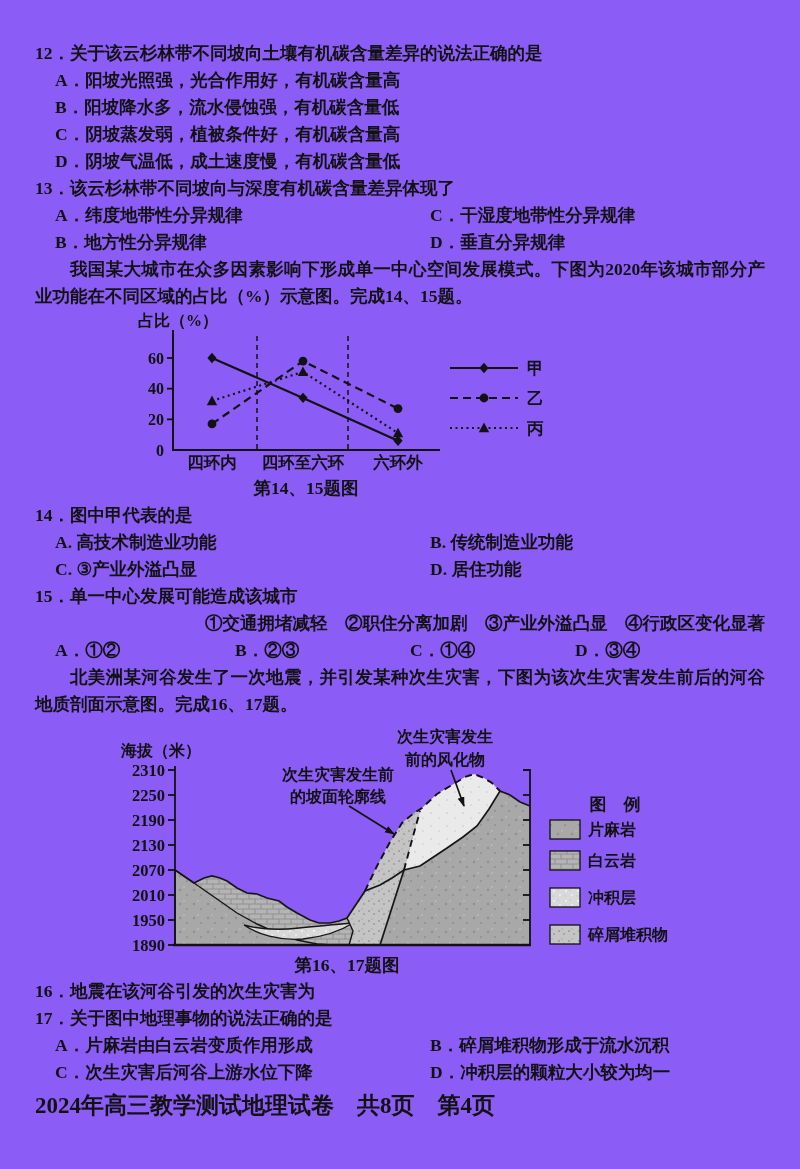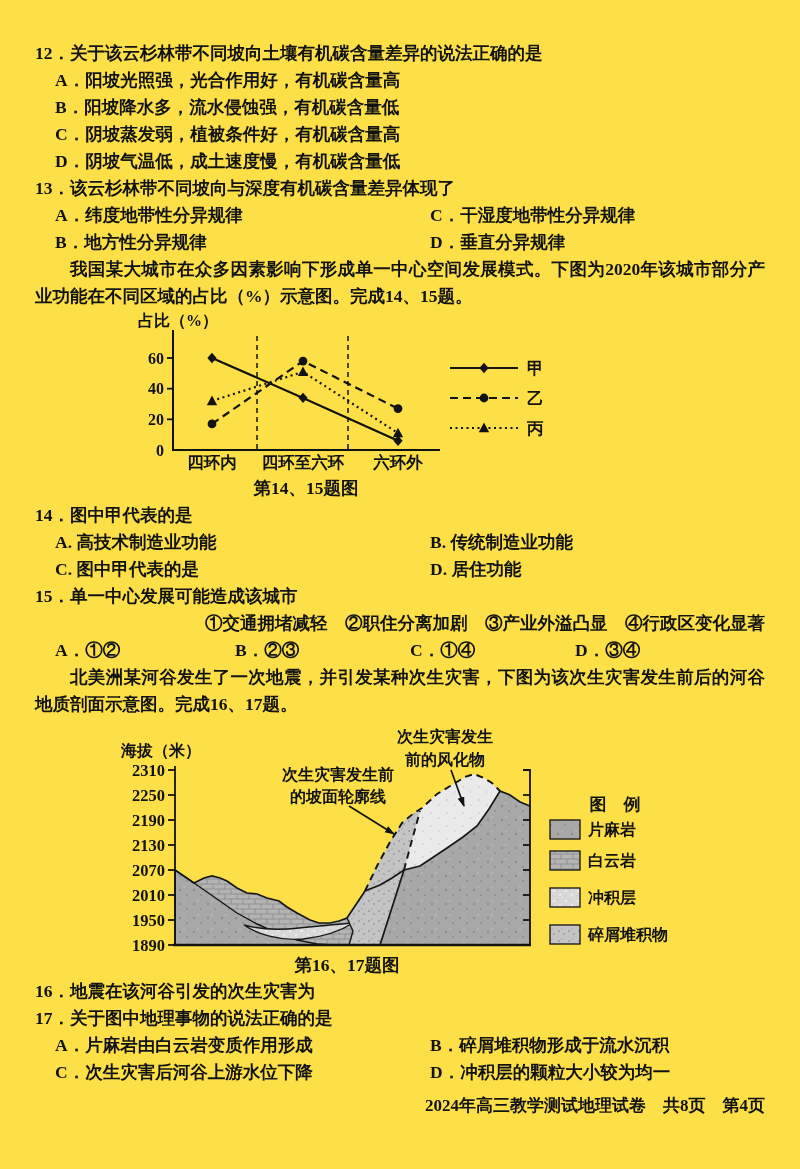--- a/index.html
+++ b/index.html
@@ -1,40 +1,40 @@
 <!DOCTYPE html>
 <html><head>
 <meta charset="utf-8">
 <style>
   html,body{margin:0;padding:0;background:#e9e9e9;}
   .page{
     position:relative;
     width:800px;height:1169px;
     margin:0 auto;
-    background:#fde047;
+    background:#8b5cf6;
     font-family:"Liberation Serif","DejaVu Serif",serif;
     font-weight:700;
     color:#121212;
     font-size:17.5px;
     line-height:27px;
     box-sizing:border-box;
     padding:40px 35px 0 35px;
     overflow:hidden;
   }
   .stem{white-space:nowrap;}
   .opts-list{padding-left:20px;}
   .opts-list div{white-space:nowrap;}
   .opts-grid2{display:grid;grid-template-columns:375px auto;padding-left:20px;}
   .opts-grid4{display:grid;grid-template-columns:180px 175px 165px auto;padding-left:20px;}
   .statements{padding-left:17px;white-space:nowrap;text-align:right;}
   .intro{margin:0;text-indent:2em;text-align:justify;}
   figure{margin:0;padding:0;}
   svg{display:block;}
   svg text{font-family:"Liberation Serif","DejaVu Serif",serif;font-weight:700;fill:#121212;}
-  .footer{text-align:right;margin-top:6px;font-size:17px;}
+  .footer{text-align:left;margin-top:6px;font-size:23px;}
 </style>
 </head>
 <body>
 
 <div class="page">
 
   <div>
     <div class="stem">12．关于该云杉林带不同坡向土壤有机碳含量差异的说法正确的是</div>
     <div class="opts-list">
       <div>A．阳坡光照强，光合作用好，有机碳含量高</div>
@@ -95,21 +95,21 @@
         <text x="407" y="124" font-size="16.5">丙</text>
         <text x="186" y="184" font-size="17.5" text-anchor="middle">第14、15题图</text>
       </svg>
   </figure>
 
   <div>
     <div class="stem">14．图中甲代表的是</div>
     <div class="opts-grid2">
       <div>A. 高技术制造业功能</div>
       <div>B. 传统制造业功能</div>
-      <div>C. 图中甲代表的是</div>
+      <div>C. ③产业外溢凸显</div>
       <div>D. 居住功能</div>
     </div>
   </div>
 
   <div>
     <div class="stem">15．单一中心发展可能造成该城市</div>
     <div class="statements">①交通拥堵减轻　②职住分离加剧　③产业外溢凸显　④行政区变化显著</div>
     <div class="opts-grid4">
       <div>A．①②</div>
       <div>B．②③</div>

